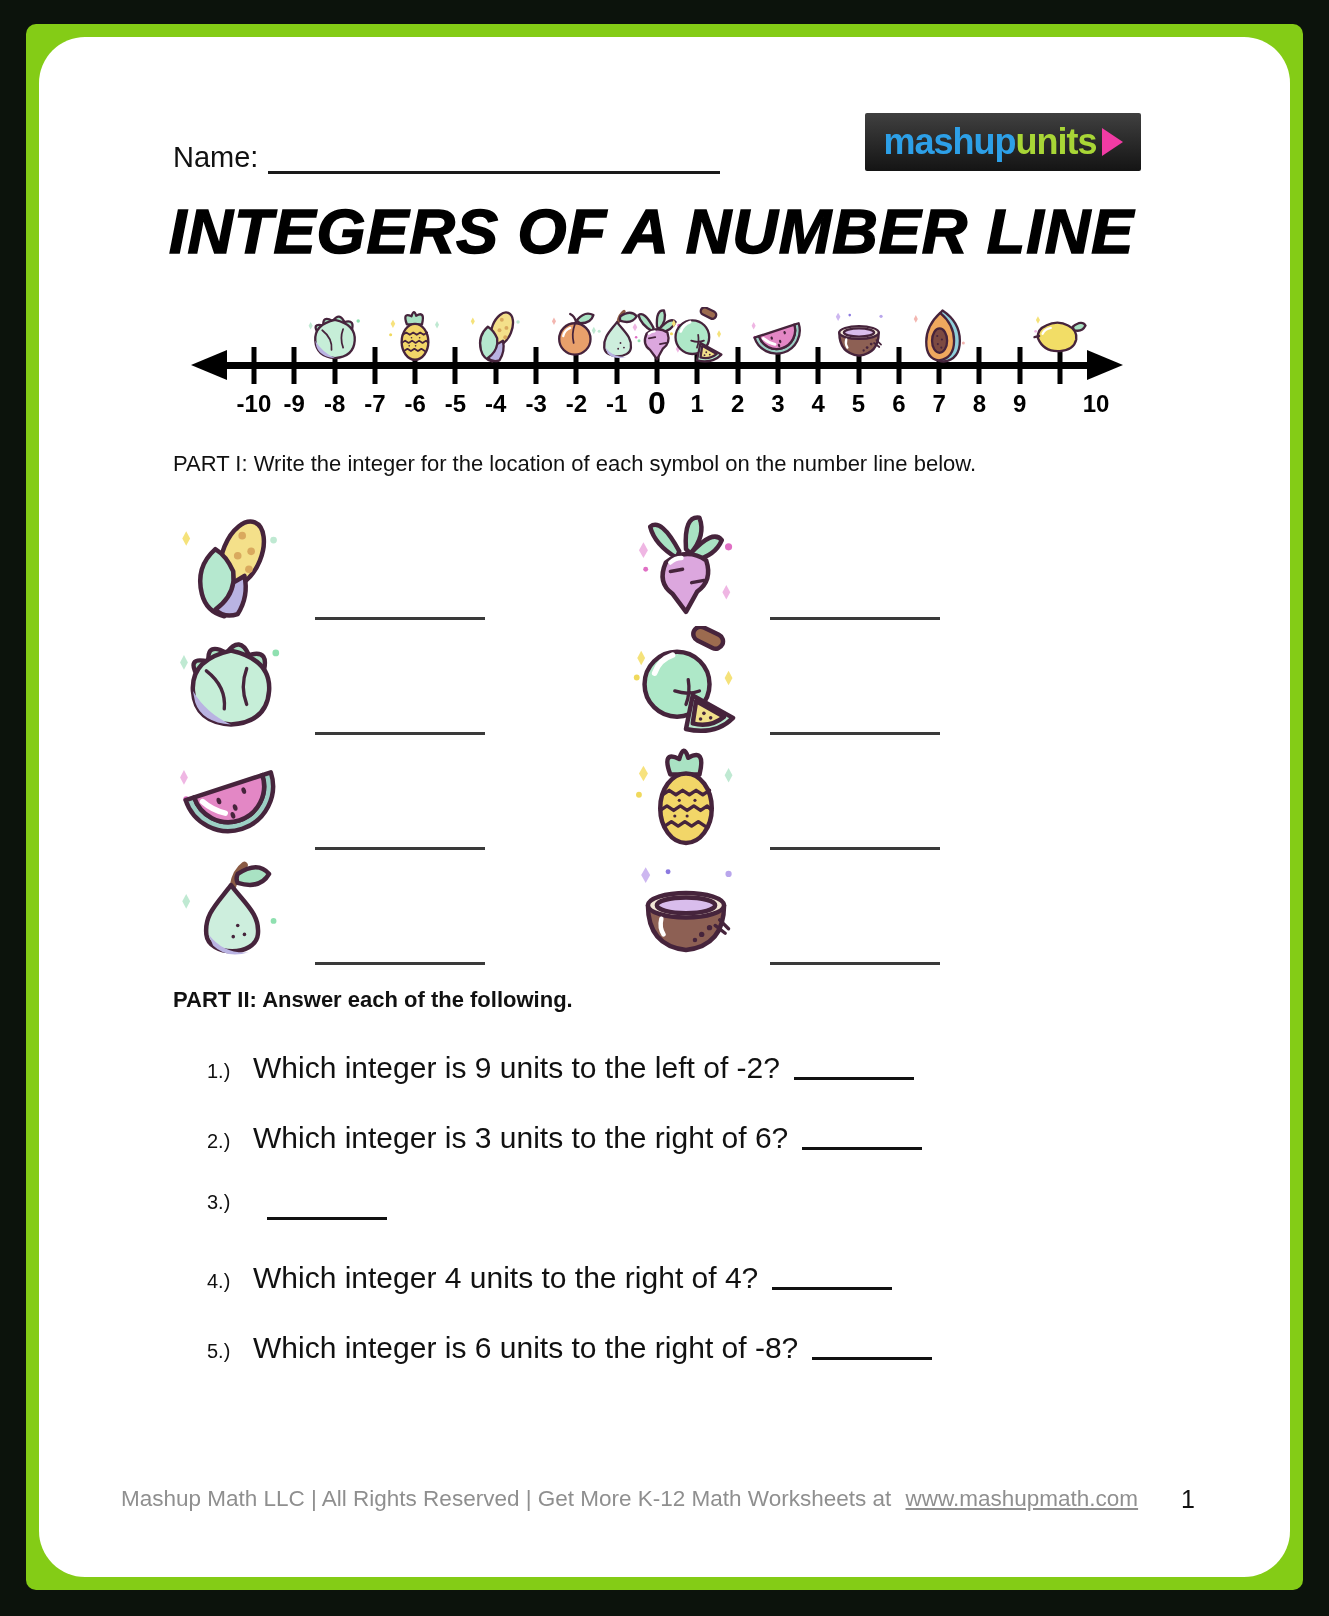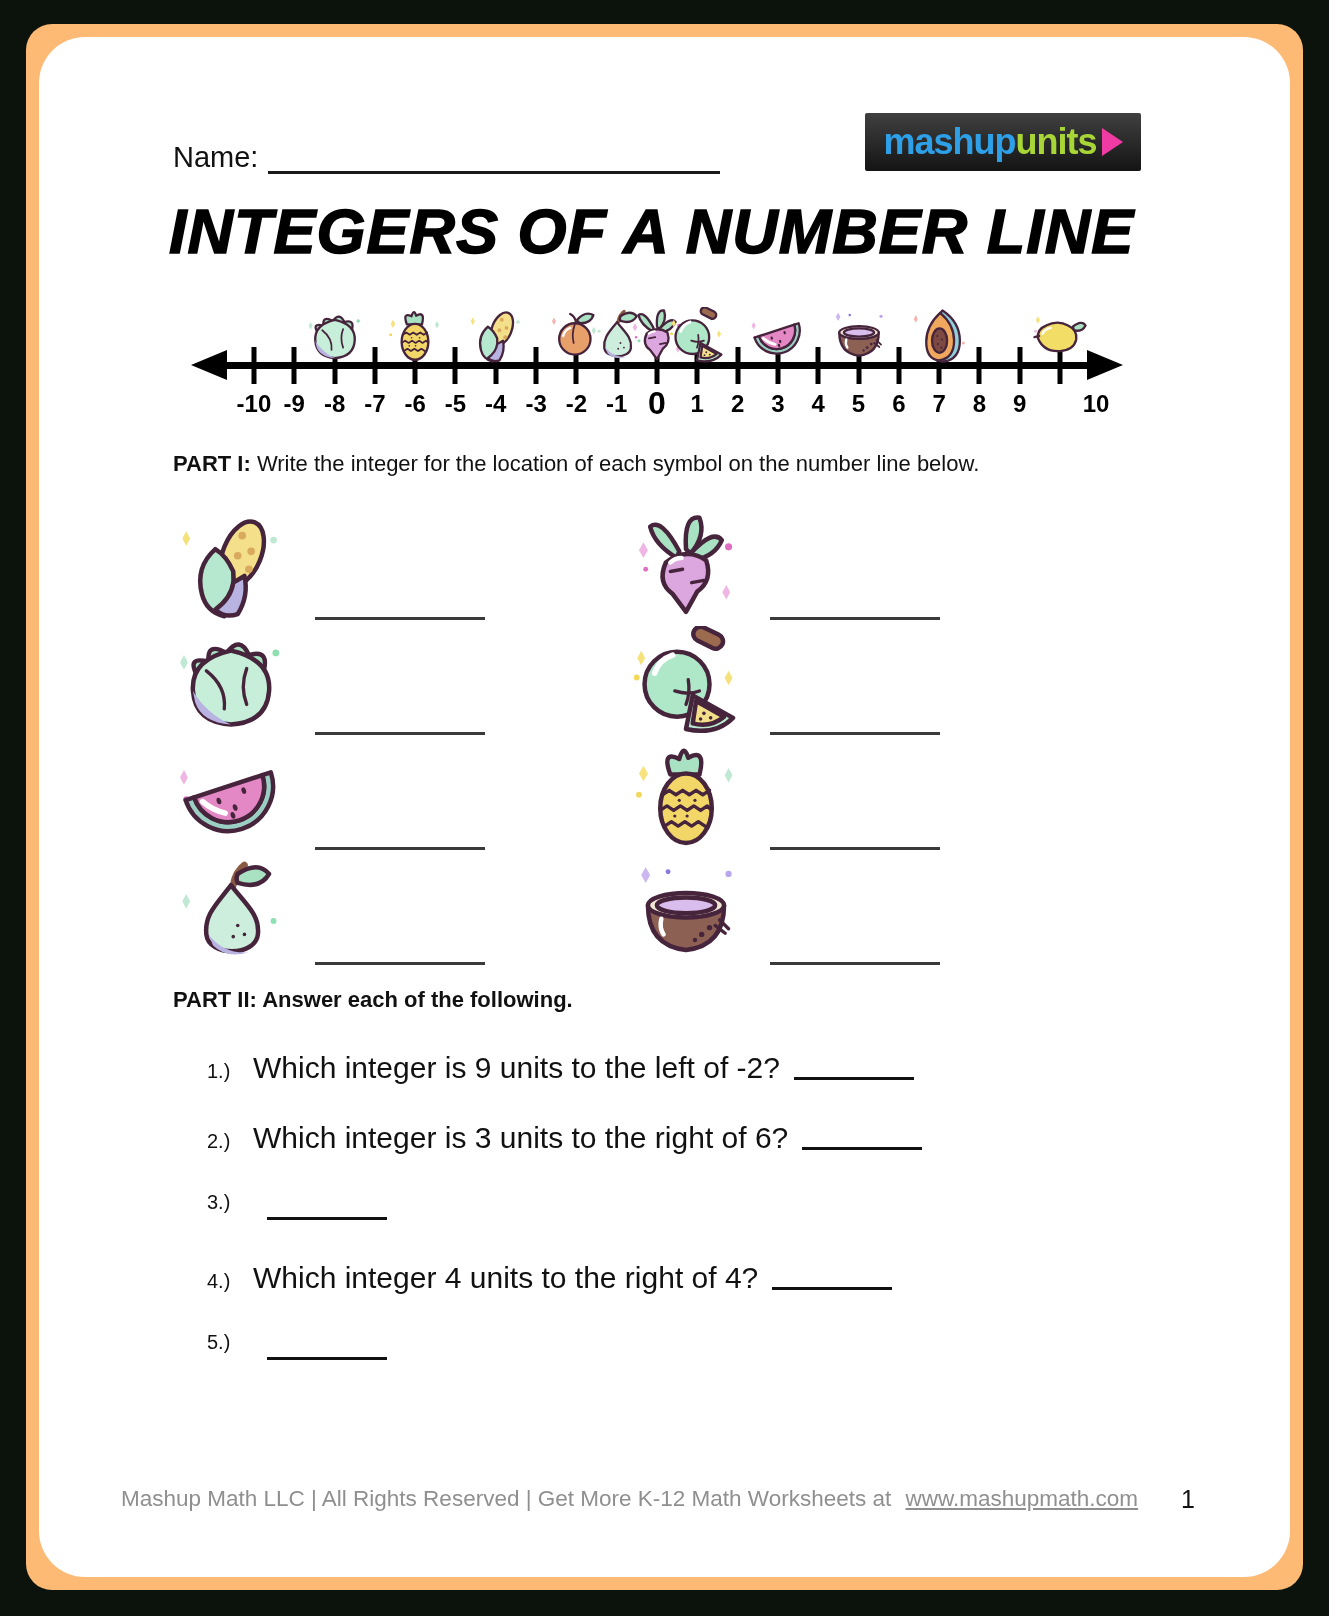--- a/index.html
+++ b/index.html
@@ -4,21 +4,21 @@
 <style>
   html,body{margin:0;padding:0;}
   body{
     width:1329px;height:1616px;position:relative;
     background:#0c130c;
     font-family:"Liberation Sans", sans-serif;
     overflow:hidden;
   }
   .frame{
     position:absolute;left:26px;top:24px;width:1277px;height:1566px;
-    background:#fdba74;border-radius:26px;
+    background:#84cc16;border-radius:10px;
   }
   .page{
     position:absolute;left:13px;top:13px;width:1251px;height:1540px;
     background:#ffffff;border-radius:46px;overflow:hidden;
   }
   
   .name-row{
     position:absolute;left:134px;top:98px;display:flex;align-items:flex-end;
     font-size:29px;color:#111;
   }
@@ -46,21 +46,21 @@
   .nl-line{position:absolute;left:8px;right:8px;top:59px;height:7px;background:#000;}
   .nl-arrow{position:absolute;width:0;height:0;top:47px;}
   .nl-arrow.left{left:-8px;border-right:36px solid #000;border-top:15.5px solid transparent;border-bottom:15.5px solid transparent;}
   .nl-arrow.right{right:-8px;border-left:36px solid #000;border-top:15.5px solid transparent;border-bottom:15.5px solid transparent;}
   .nl-tick{position:absolute;top:44px;width:5px;height:37px;background:#000;transform:translateX(-50%);}
   .nl-label{position:absolute;top:87px;transform:translateX(-50%);font-weight:bold;font-size:24px;color:#000;}
   .nl-label.zero{font-size:32px;top:82px;}
   .nl-icon{position:absolute;width:58px;height:58px;top:4px;transform:translateX(-50%);}
   
   .part1-heading{position:absolute;left:134px;top:414px;font-size:22px;color:#111;}
-  .part1-heading .bold{font-weight:bold;text-align:right;}
+  .part1-heading .bold{font-weight:normal;text-align:right;}
   .part1-grid{
     position:absolute;left:134px;top:471px;width:960px;
     display:grid;grid-template-columns:455px 455px;grid-auto-rows:115px;
   }
   .p1-cell{display:flex;align-items:flex-end;}
   .p1-icon{width:116px;height:112px;flex:none;}
   .p1-line{width:170px;border-bottom:3px solid #3a3a3a;margin:0 0 3px 26px;}
   
   .part2-heading{position:absolute;left:134px;top:950px;font-size:22px;font-weight:bold;color:#111;}
   .questions{position:absolute;left:168px;top:1014px;}
@@ -415,20 +415,21 @@
           <span class="q-num">3.)</span>
           <span class="q-line"></span>
         </div>
         <div class="q-row">
           <span class="q-num">4.)</span>
           <span class="q-text">Which integer 4 units to the right of 4?</span>
           <span class="q-line"></span>
         </div>
         <div class="q-row">
           <span class="q-num">5.)</span>
+          <span class="q-text">Which integer is 6 units to the right of -8?</span>
           <span class="q-line"></span>
         </div>
       </div>
 
     <div class="footer">
       <span>Mashup Math LLC | All Rights Reserved | Get More K-12 Math Worksheets at </span><span class="footer-link">www.mashupmath.com</span>
     </div>
     <div class="page-num">1</div>
 
   </div>

